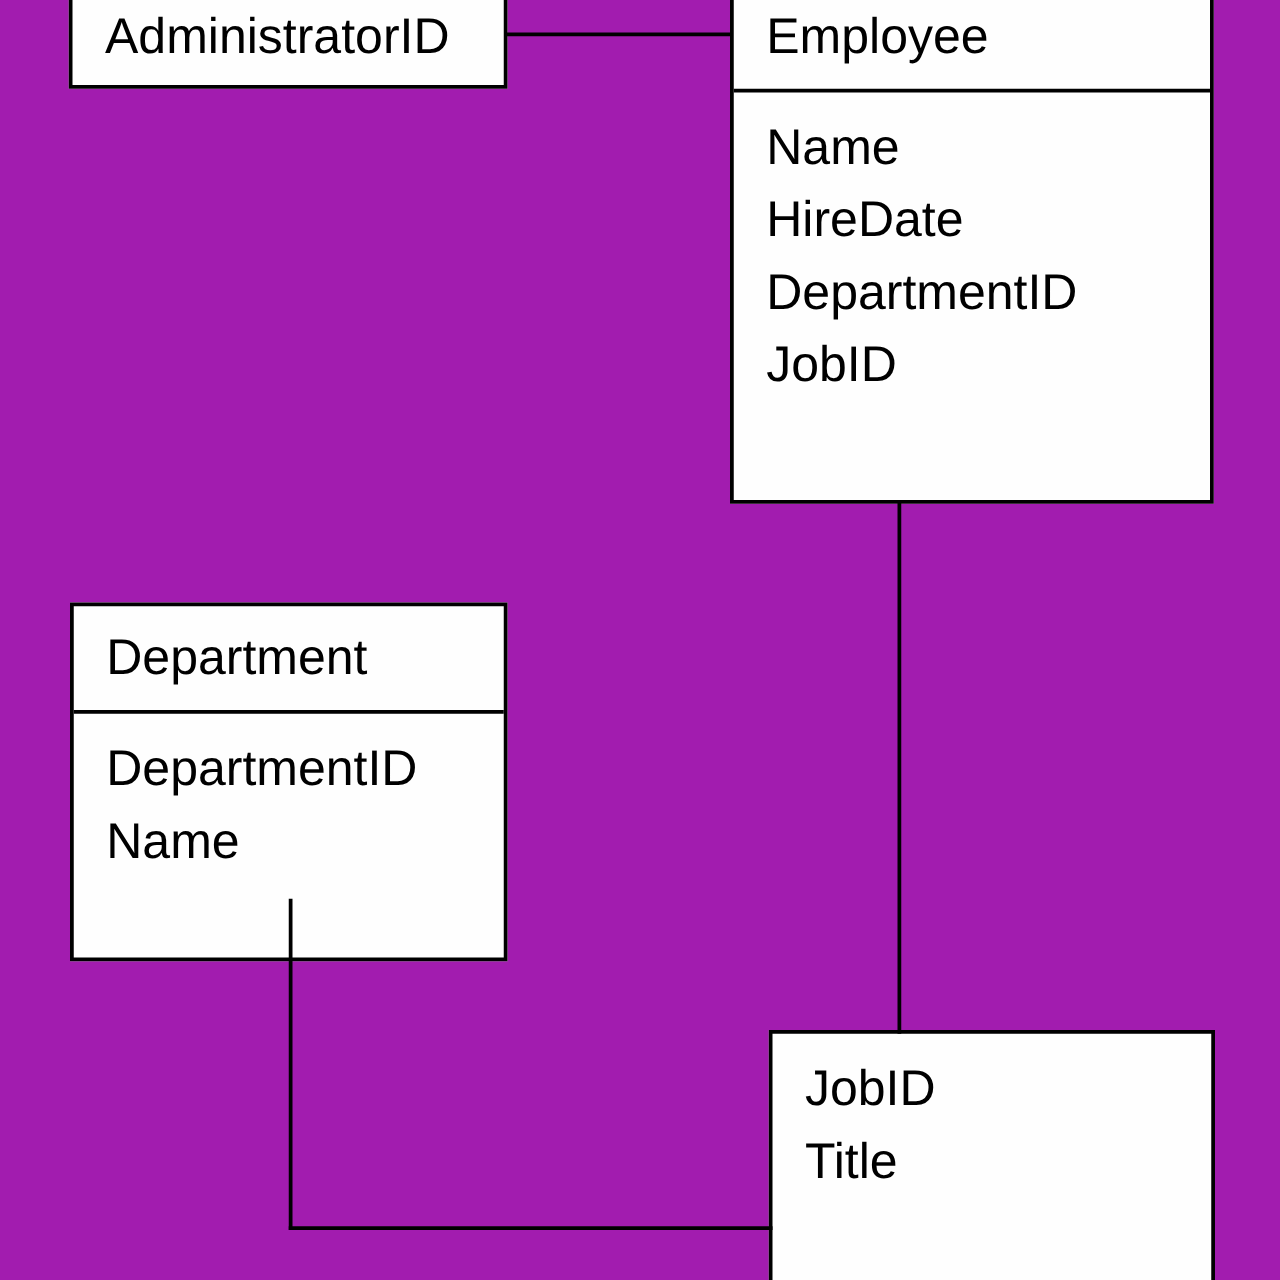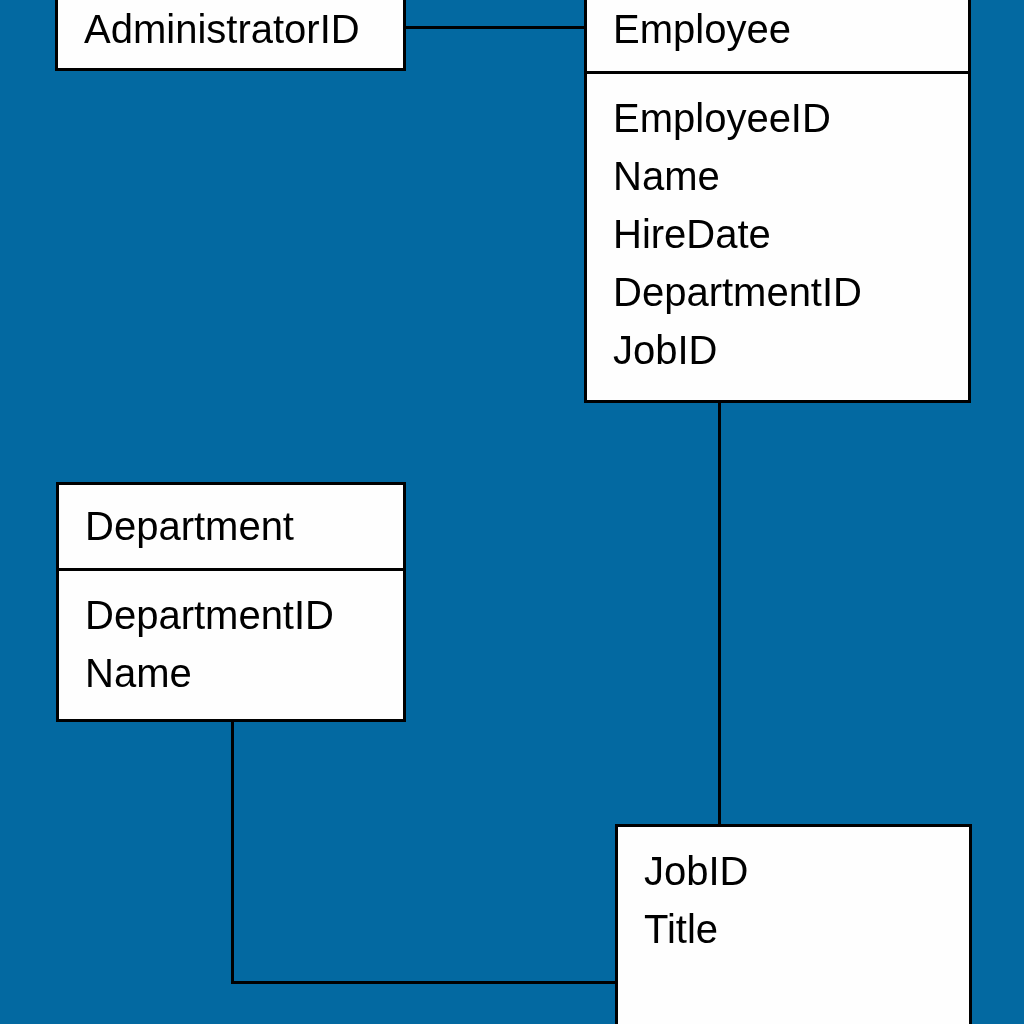--- a/index.html
+++ b/index.html
@@ -2,21 +2,21 @@
 <html><head>
 <meta charset="utf-8">
 <style>
   * { margin: 0; padding: 0; box-sizing: border-box; }
   html, body { background: #ffffff; }
   .canvas {
     position: relative;
     width: 1024px;
     height: 1024px;
     overflow: hidden;
-    background: #0369a1;
+    background: #a21caf;
     font-family: "Liberation Sans", "DejaVu Sans", sans-serif;
     color: #000000;
   }
   .entity {
     position: absolute;
     border: 3px solid #000000;
     background: #fefefe;
   }
   .entity-header {
     display: flex;
@@ -35,21 +35,21 @@
   }
   .field-row { white-space: nowrap; }
 
   
   #entity-administrator { left: 55px;  top: -16px; width: 351px; height: 87px; }
   #entity-administrator .entity-header { height: 84px; }
 
   #entity-employee { left: 584px; top: -16px; width: 387px; height: 419px; }
   #entity-employee .entity-header { height: 87px; }
 
-  #entity-department { left: 56px; top: 482px; width: 350px; height: 240px; }
+  #entity-department { left: 56px; top: 482px; width: 350px; height: 287px; }
   #entity-department .entity-header { height: 86px; }
 
   #entity-job { left: 615px; top: 824px; width: 357px; height: 246px; }
   #entity-job .entity-header { height: 85px; }
 
   
   .connector {
     position: absolute;
     background: #000000;
   }
@@ -73,21 +73,20 @@
 
 <div class="canvas">
 
   <div class="entity" id="entity-administrator">
     <div class="entity-header">AdministratorID</div>
   </div>
 
   <div class="entity with-fields" id="entity-employee">
     <div class="entity-header">Employee</div>
     <div class="entity-fields">
-      <div class="field-row">EmployeeID</div>
       <div class="field-row">Name</div>
       <div class="field-row">HireDate</div>
       <div class="field-row">DepartmentID</div>
       <div class="field-row">JobID</div>
     </div>
   </div>
 
   <div class="entity with-fields" id="entity-department">
     <div class="entity-header">Department</div>
     <div class="entity-fields">

